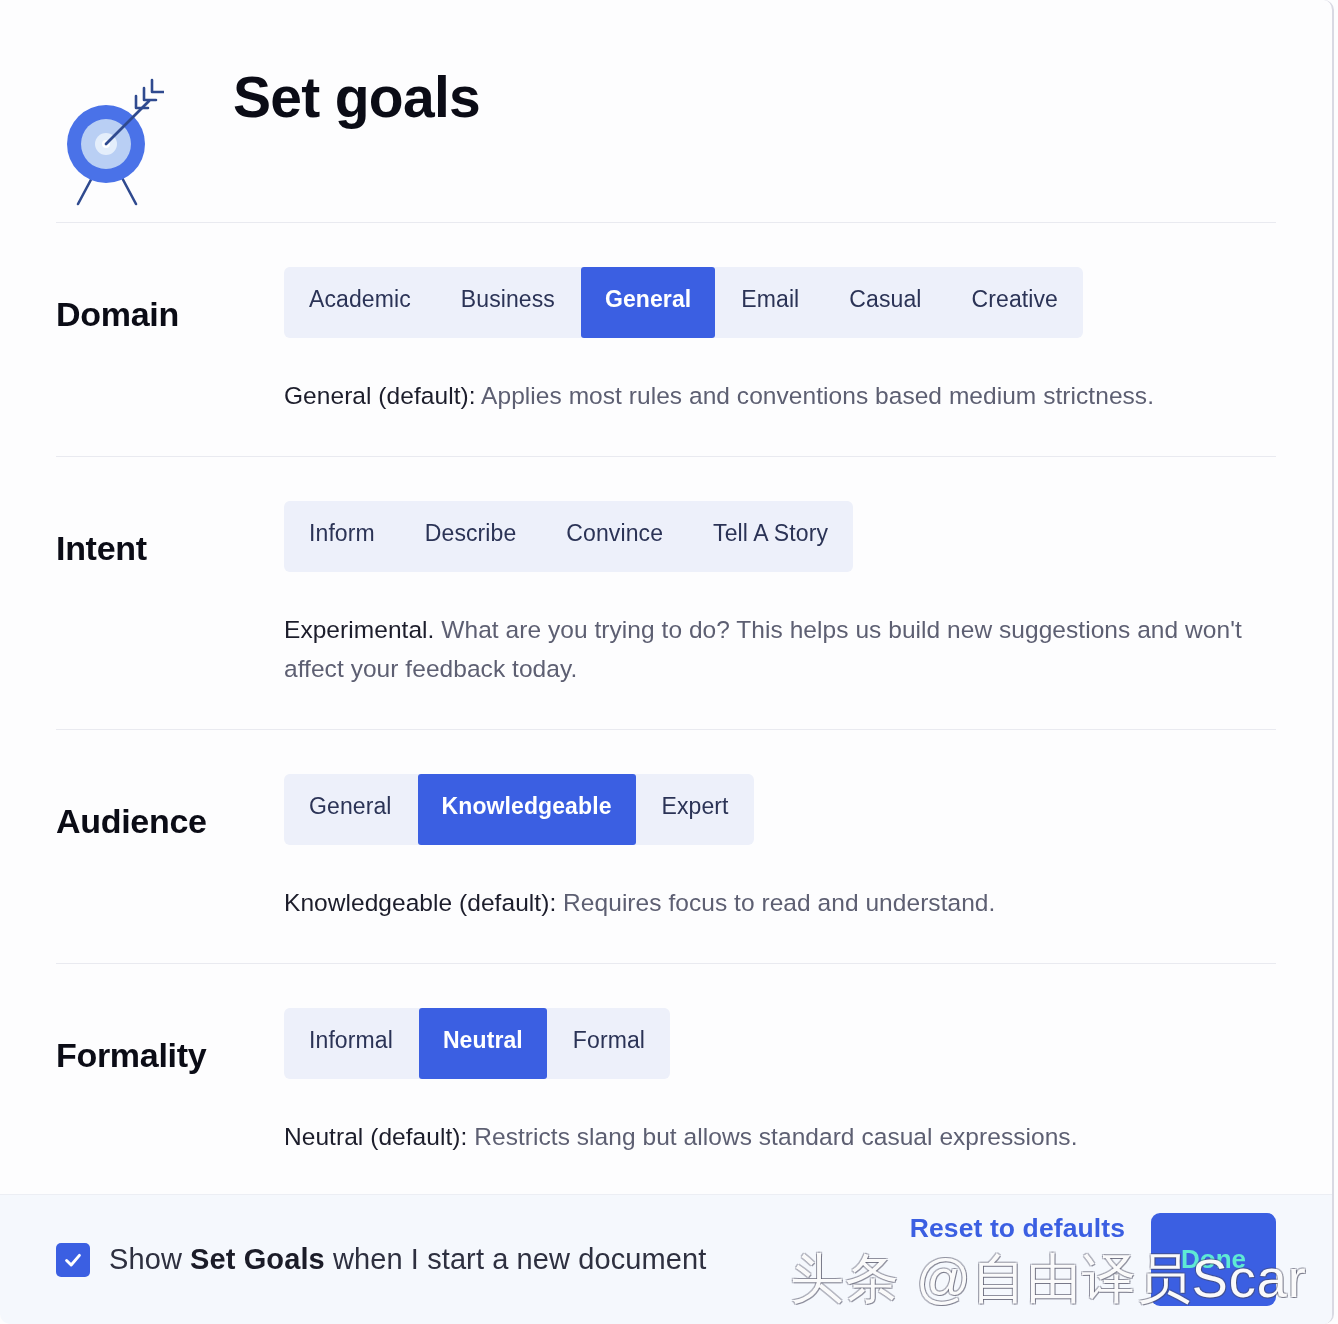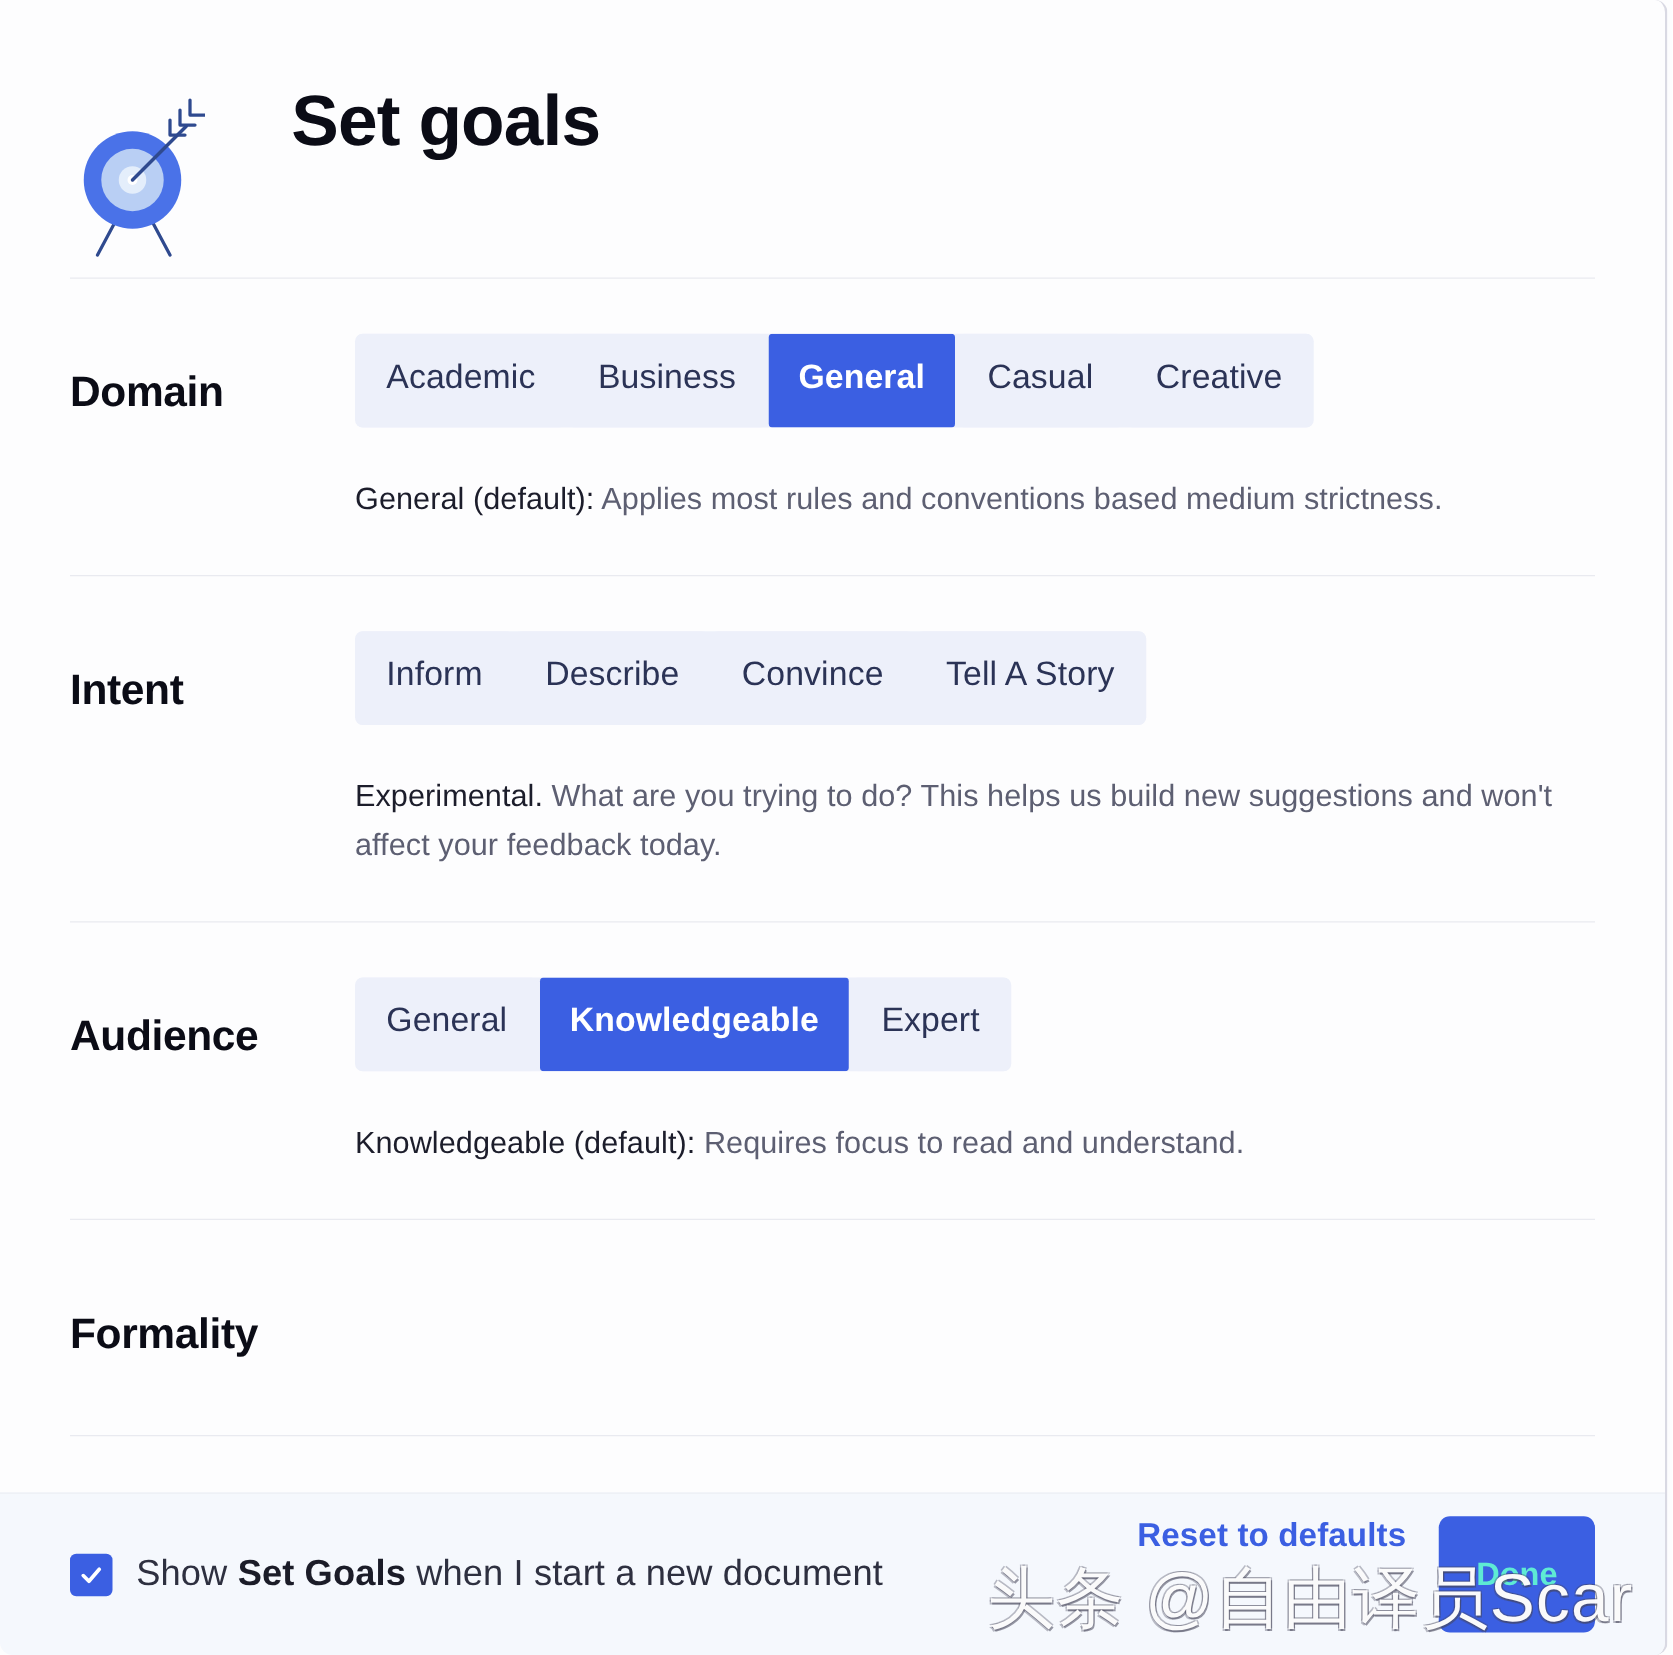--- a/index.html
+++ b/index.html
@@ -100,21 +100,21 @@
 
   
   .segmented {
     display: inline-flex;
     background: #edf0fa;
     border-radius: 6px;
     overflow: hidden;
   }
   .seg-btn {
     font-family: "Liberation Sans", sans-serif;
-    font-size: 27px;
+    font-size: 23px;
     line-height: 1;
     color: #2b3356;
     background: #edf0fa;
     border: none;
     padding: 21px 24px 27px 24px;
     cursor: pointer;
     white-space: nowrap;
     border-radius: 5px;
     margin: 0 1px;
     letter-spacing: 0.1px;
@@ -253,20 +253,21 @@
 
     <div class="divider"></div>
 
     <div id="sections-host">
         <div class="section">
           <div class="section-label">Domain</div>
           <div class="section-body"><div class="segmented" role="group">
               <button class="seg-btn" aria-pressed="false">Academic</button>
               <button class="seg-btn" aria-pressed="false">Business</button>
               <button class="seg-btn selected" aria-pressed="true">General</button>
+              <button class="seg-btn" aria-pressed="false">Email</button>
               <button class="seg-btn" aria-pressed="false">Casual</button>
               <button class="seg-btn" aria-pressed="false">Creative</button>
             </div><div class="section-desc"><span class="lead">General (default):</span><span> Applies most rules and conventions based medium strictness.</span></div></div>
         </div>
         <div class="divider"></div>
         <div class="section">
           <div class="section-label">Intent</div>
           <div class="section-body"><div class="segmented" role="group">
               <button class="seg-btn" aria-pressed="false">Inform</button>
               <button class="seg-btn" aria-pressed="false">Describe</button>
@@ -279,20 +280,25 @@
           <div class="section-label">Audience</div>
           <div class="section-body"><div class="segmented" role="group">
               <button class="seg-btn" aria-pressed="false">General</button>
               <button class="seg-btn selected" aria-pressed="true">Knowledgeable</button>
               <button class="seg-btn" aria-pressed="false">Expert</button>
             </div><div class="section-desc"><span class="lead">Knowledgeable (default):</span><span> Requires focus to read and understand.</span></div></div>
         </div>
         <div class="divider"></div>
         <div class="section">
           <div class="section-label">Formality</div>
+          <div class="section-body"><div class="segmented" role="group">
+              <button class="seg-btn" aria-pressed="false">Informal</button>
+              <button class="seg-btn selected" aria-pressed="true">Neutral</button>
+              <button class="seg-btn" aria-pressed="false">Formal</button>
+            </div><div class="section-desc"><span class="lead">Neutral (default):</span><span> Restricts slang but allows standard casual expressions.</span></div></div>
         </div>
         <div class="divider"></div>
       </div>
 
     <div class="footer">
       <label class="check-wrap">
         <span class="checkbox">
           <svg viewBox="0 0 24 24" width="22" height="22">
             <polyline points="5,12.5 10,17.5 19,7" fill="none" stroke="#ffffff" stroke-width="3.2" stroke-linecap="round" stroke-linejoin="round"></polyline>
           </svg>

